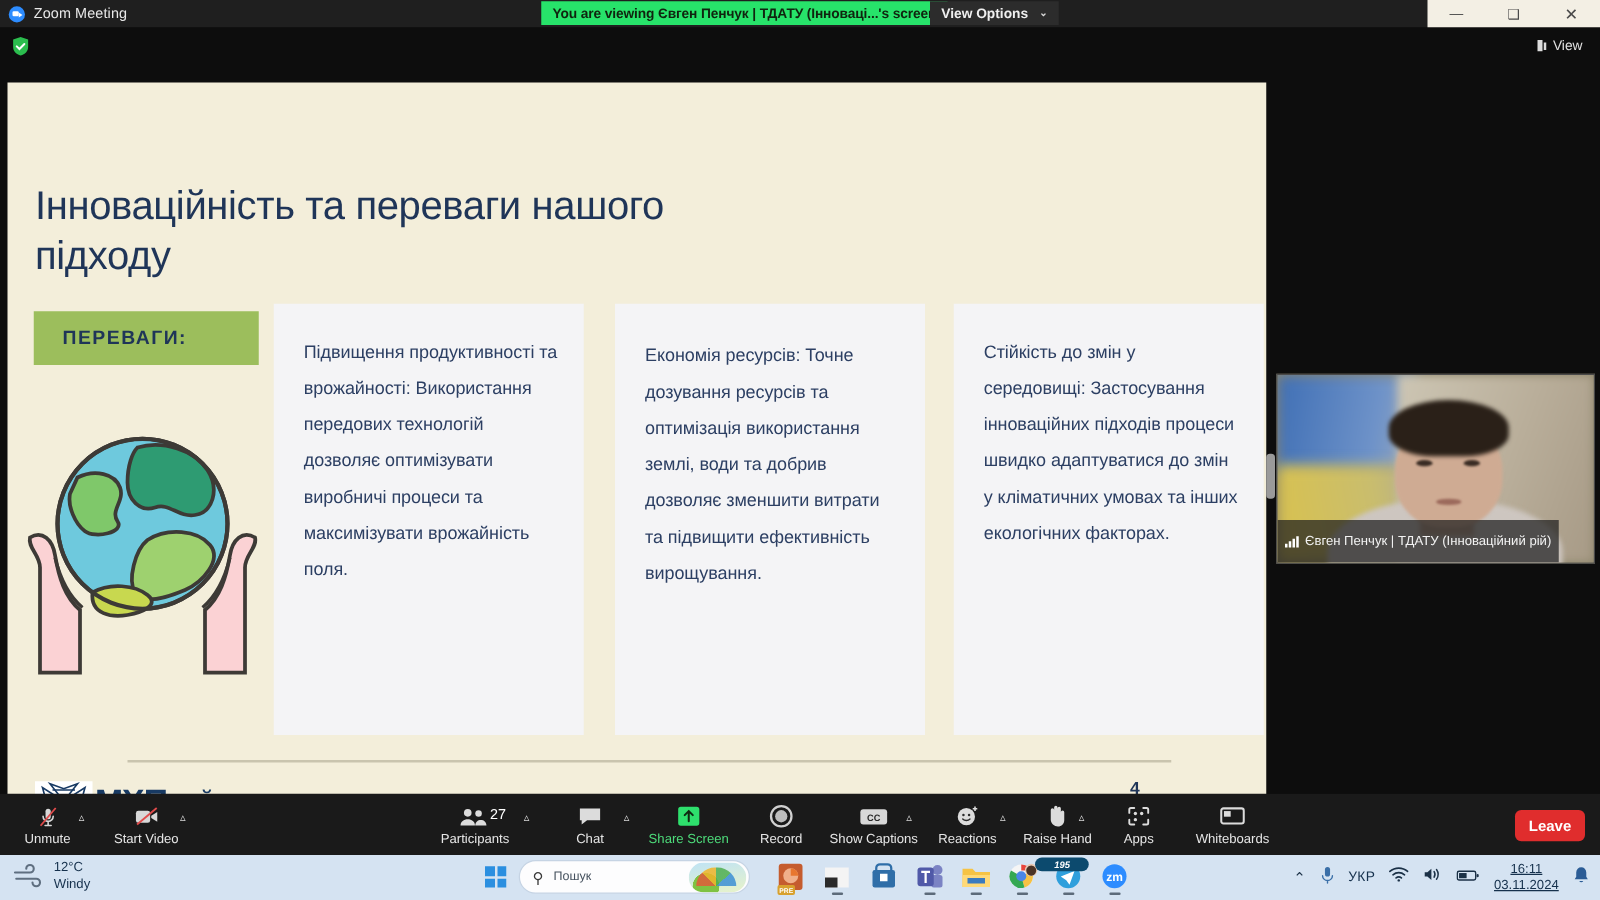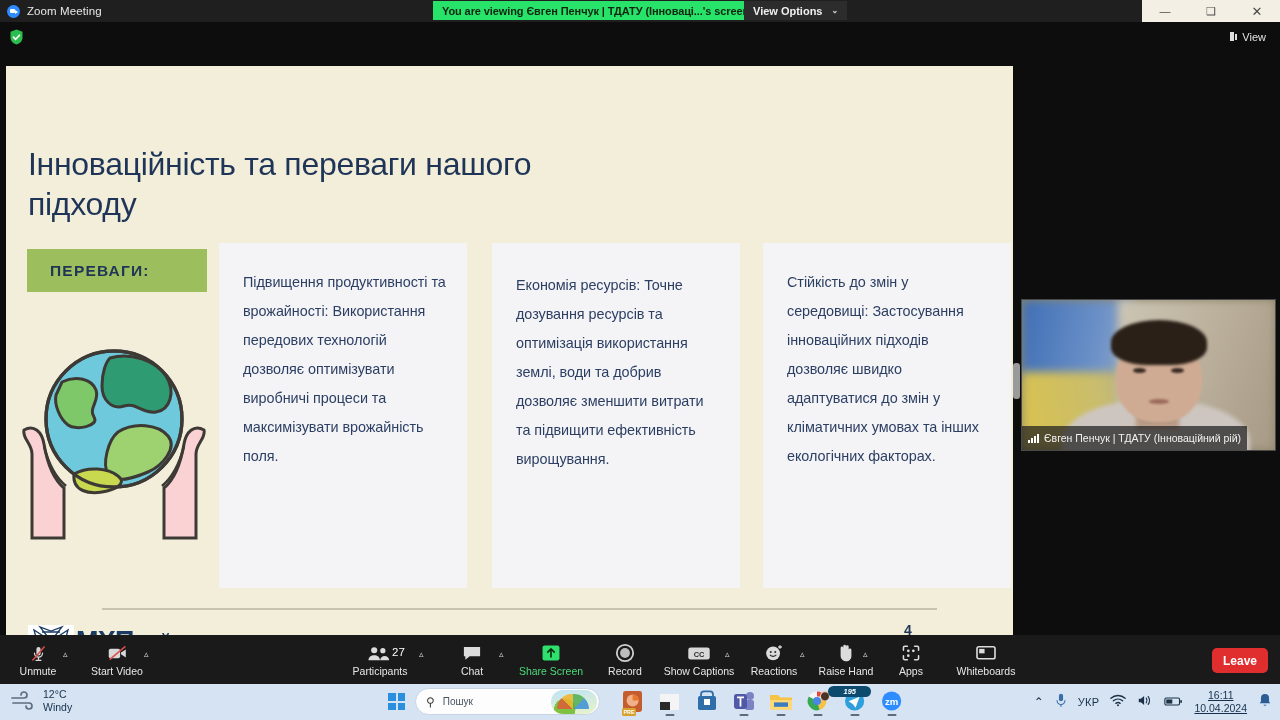--- a/index.html
+++ b/index.html
@@ -154,21 +154,21 @@
   .video .face{ position:absolute; left:37%; top:23%; width:34%; height:58%;
       background:#cfab93; border-radius:48% 48% 44% 44%; filter:blur(1.3px); }
   .video .hair{ position:absolute; left:35%; top:13%; width:38%; height:30%;
       background:#2a2018; border-radius:50% 50% 38% 38%; filter:blur(1.6px); }
   .video .eyeL,.video .eyeR{ position:absolute; top:45%; width:5%; height:3.5%;
       background:#3a2c24; border-radius:50%; filter:blur(.8px); }
   .video .eyeL{ left:44%; } .video .eyeR{ left:59%; }
   .video .mouth{ position:absolute; left:50%; top:66%; width:8%; height:3%;
       background:#9c6a5c; border-radius:50%; filter:blur(1px); }
   .vname{
-    position:absolute; left:0; bottom:0; height:24px; max-width:100%;
+    position:absolute; left:0; bottom:0; height:34px; max-width:100%;
     background:rgba(30,30,30,.72); color:#f2f2f2;
     display:flex; align-items:center; gap:5px; padding:0 6px;
     font-size:10.5px; white-space:nowrap;
   }
   .bars{ display:inline-flex; align-items:flex-end; gap:1px; height:9px; }
   .bars i{ width:2px; background:#ffffff; display:block; }
   .bars i:nth-child(1){ height:3px; }
   .bars i:nth-child(2){ height:5px; }
   .bars i:nth-child(3){ height:7px; }
   .bars i:nth-child(4){ height:9px; }
@@ -314,21 +314,21 @@
       </svg>
     </div>
 
     <div class="card c1">
       <p>Підвищення продуктивності та врожайності: Використання передових технологій дозволяє оптимізувати виробничі процеси та максимізувати врожайність поля.</p>
     </div>
     <div class="card c2">
       <p>Економія ресурсів: Точне дозування ресурсів та оптимізація використання землі, води та добрив дозволяє зменшити витрати та підвищити ефективність вирощування.</p>
     </div>
     <div class="card c3">
-      <p>Стійкість до змін у середовищі: Застосування інноваційних підходів дозволяє швидко адаптуватися до змін у клімaтичних умовах та інших екологічних факторах.</p>
+      <p>Стійкість до змін у середовищі: Застосування інноваційних підходів процеси швидко адаптуватися до змін у клімaтичних умовах та інших екологічних факторах.</p>
     </div>
 
     <div class="hr"></div>
 
     <div class="logo">
       <span class="mark">
         <svg viewBox="0 0 46 32" width="46" height="32">
           <g stroke="#183a63" stroke-width="1.3" fill="none">
             <path d="M23 16 6 5l3 11L6 27z"></path>
               <path d="M23 16 40 5l-3 11 3 11z"></path>
@@ -632,21 +632,21 @@
     </span>
     <span>
       <svg viewBox="0 0 22 12" width="19" height="11">
         <rect x="1" y="2" width="17" height="8" rx="1.6" fill="none" stroke="#1b3147" stroke-width="1.3"></rect>
         <rect x="2.6" y="3.6" width="7" height="4.8" fill="#1b3147"></rect>
         <rect x="18.8" y="4.4" width="2" height="3.2" rx="1" fill="#1b3147"></rect>
       </svg>
     </span>
     <span class="clock">
       <div>16:11</div>
-      <div>10.04.2024</div>
+      <div>03.11.2024</div>
     </span>
     <span>
       <svg viewBox="0 0 16 18" width="14" height="16">
         <path d="M8 2a4.6 4.6 0 0 1 4.6 4.6v4l1.4 2.2H2l1.4-2.2v-4A4.6 4.6 0 0 1 8 2z" fill="#2b5c96"></path>
         <path d="M6.2 14.4a1.9 1.9 0 0 0 3.6 0z" fill="#2b5c96"></path>
       </svg>
     </span>
   </div>
 </div>
 

